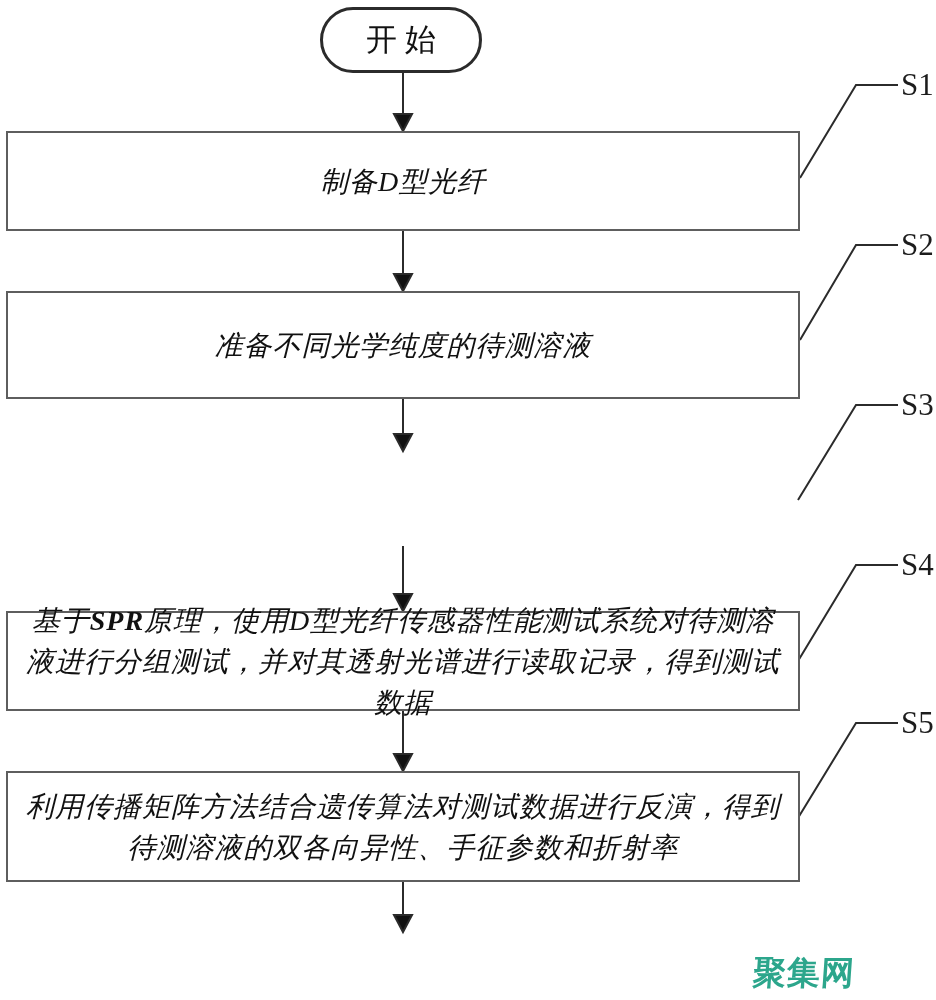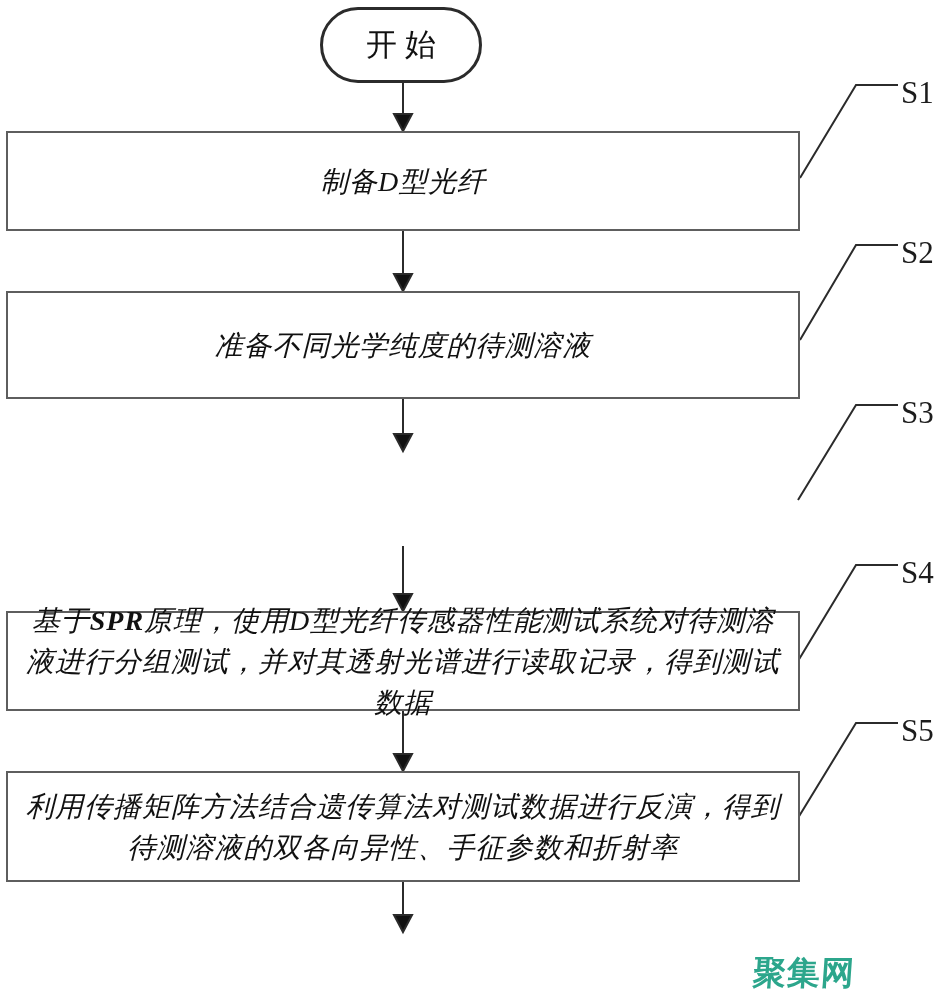--- a/index.html
+++ b/index.html
@@ -40,21 +40,20 @@
     letter-spacing:1px;
   }
   .ptext b{font-weight:bold;}
   .slabel{
     position:absolute;
     left:901px;
     width:34px;
     font-size:31px;
     color:#1c1c1c;
     text-align:left;
-    margin-top:8px;
   }
   .watermark{
     position:absolute;
     left:753px;top:951px;
     font-size:33px;
     font-weight:bold;
     font-family:"Liberation Sans","DejaVu Sans",sans-serif;
     color:#2ca68c;
     letter-spacing:1px;
     transform:skewX(-4deg);
@@ -84,21 +83,21 @@
 
     <g stroke="#2b2b2b" stroke-width="2" fill="none">
       <polyline points="800,178 856,85 898,85"></polyline>
       <polyline points="800,340 856,245 898,245"></polyline>
       <polyline points="798,500 856,405 898,405"></polyline>
       <polyline points="798,661 856,565 898,565"></polyline>
       <polyline points="798,818 856,723 898,723"></polyline>
     </g>
   </svg>
 
-  <div class="terminal" style="left:320px;top:7px;width:162px;height:76px;">
+  <div class="terminal" style="left:320px;top:7px;width:162px;height:66px;">
     <span>开始</span>
   </div>
 
   <div class="pbox" style="top:131px;height:100px;">
     <div class="ptext">制备D型光纤</div>
   </div>
 
   <div class="pbox" style="top:291px;height:108px;">
     <div class="ptext">准备不同光学纯度的待测溶液</div>
   </div>

